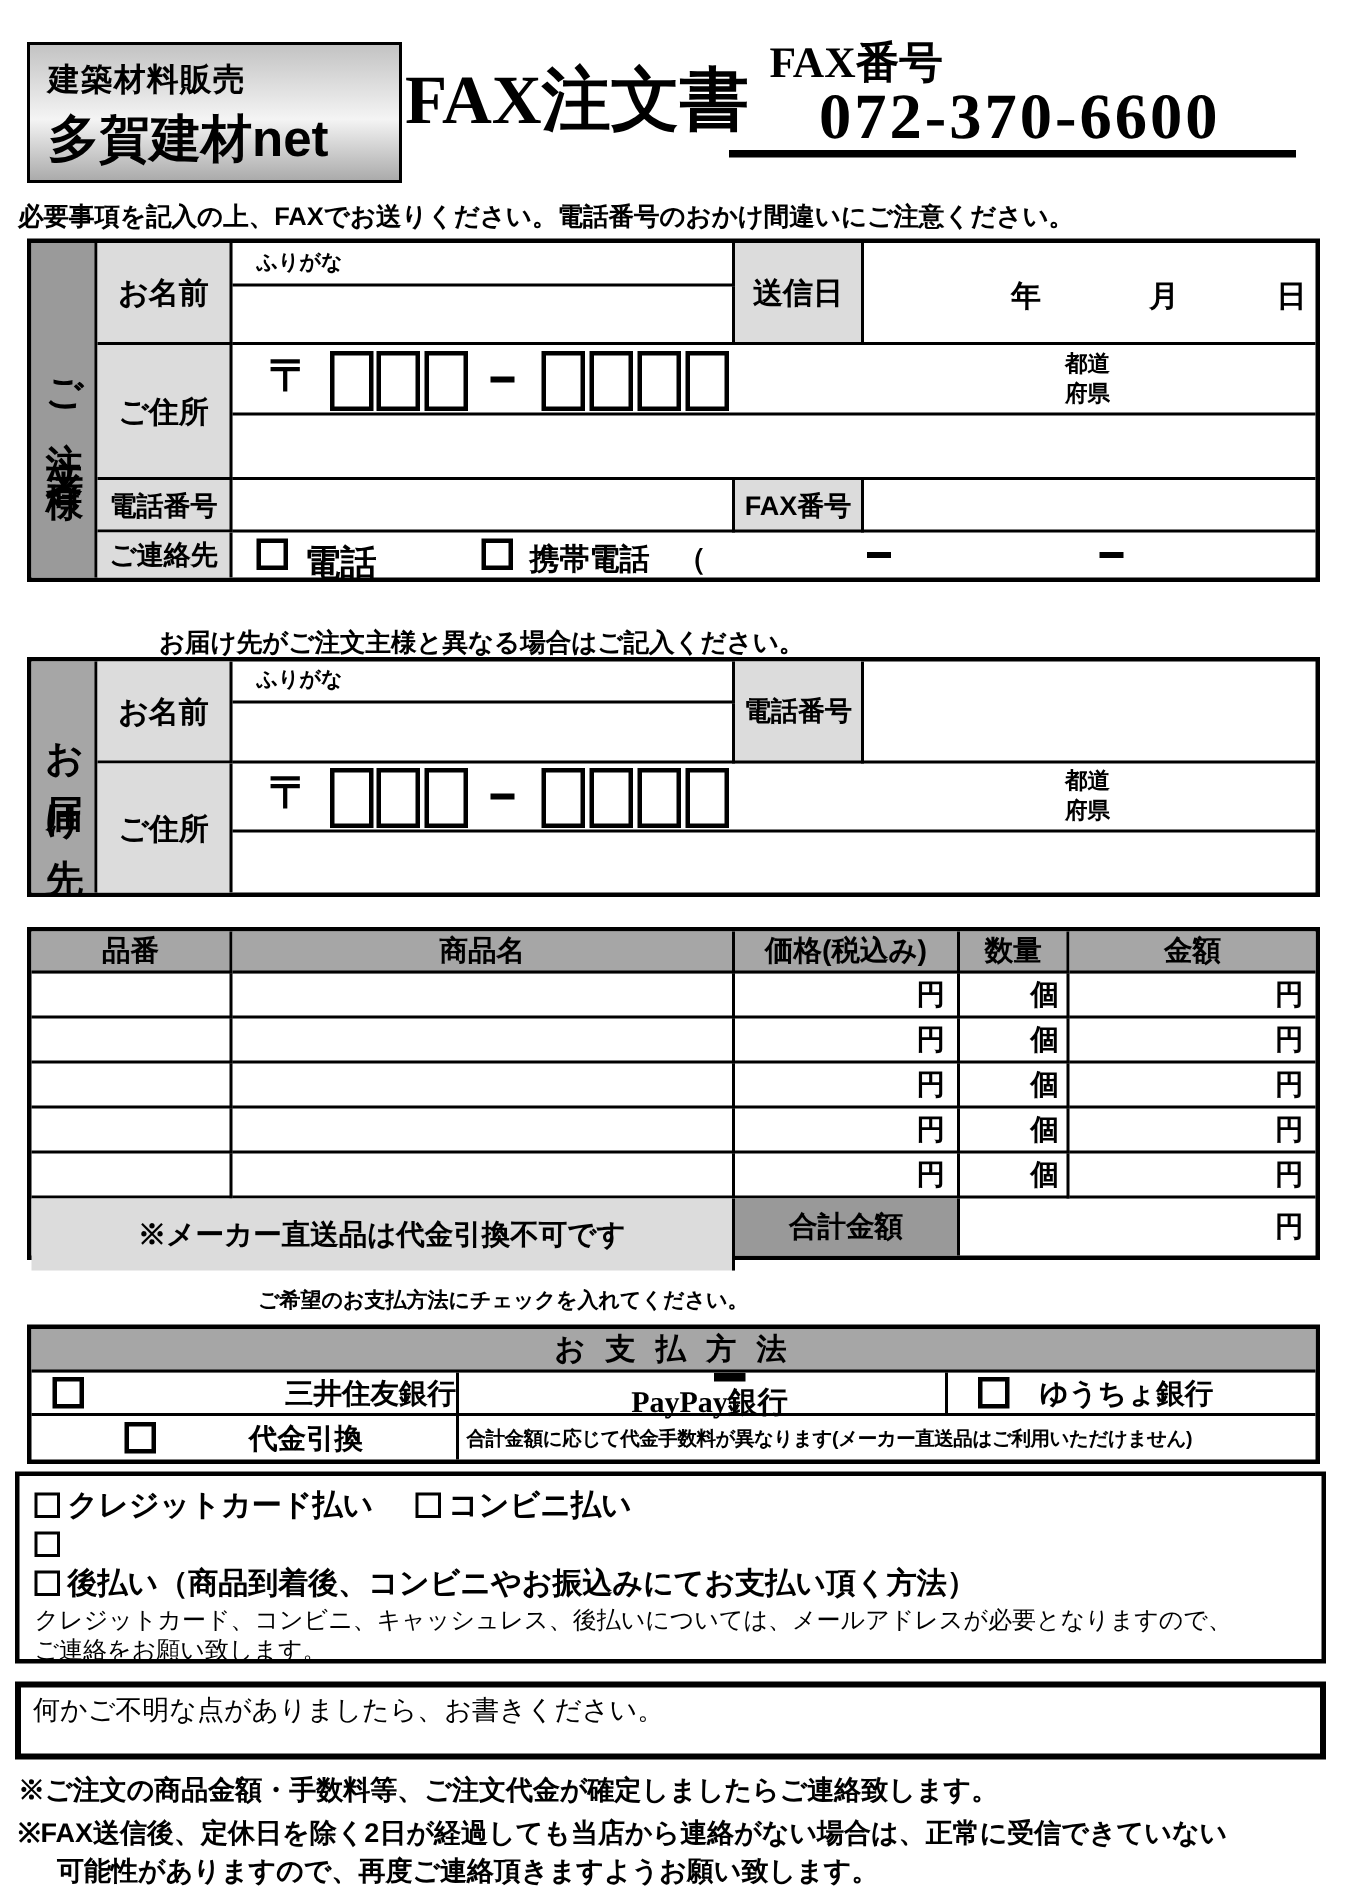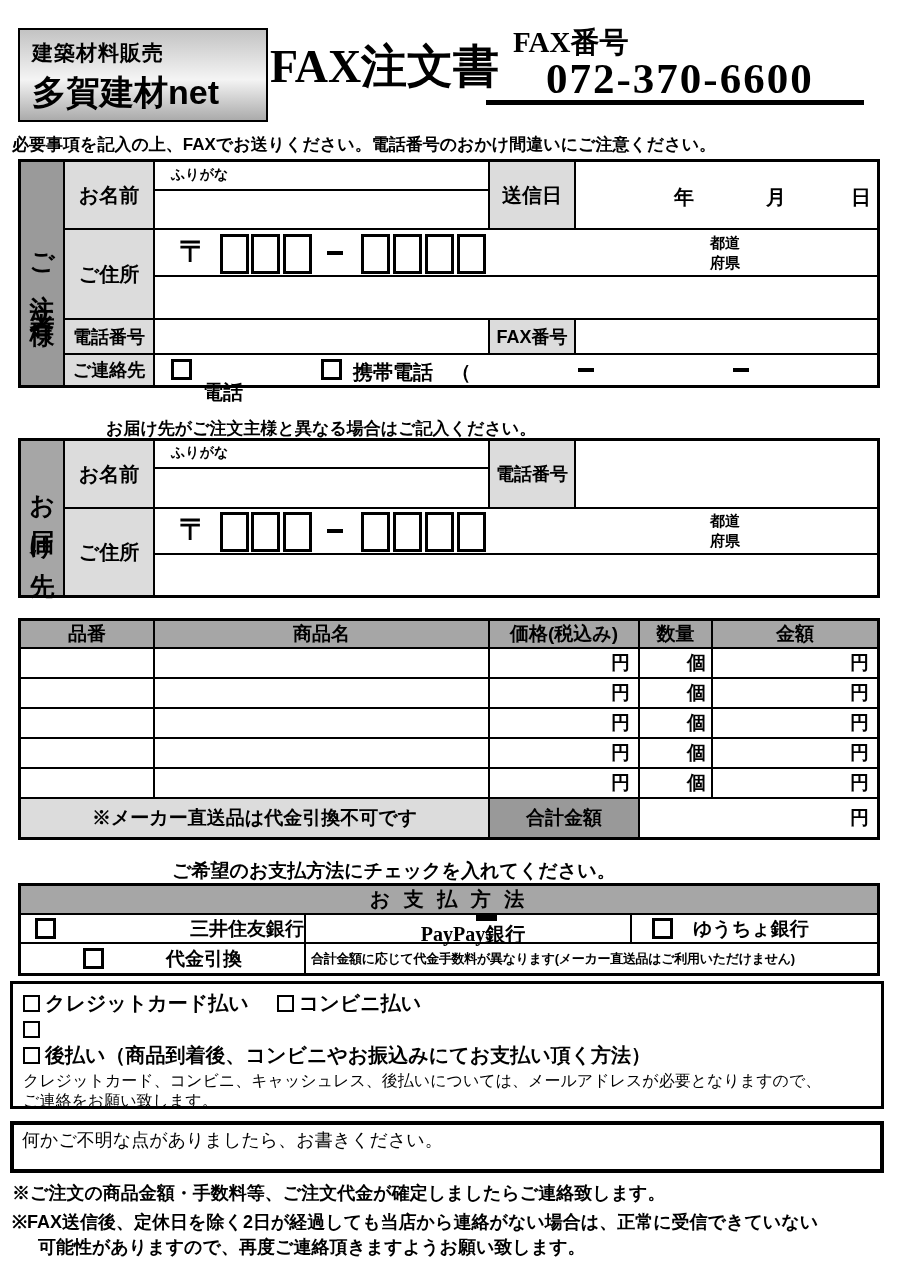--- a/index.html
+++ b/index.html
@@ -90,21 +90,21 @@
     <div class="cell bb" style="left:134px; top:115px; width:722px; height:43px;"></div>
 
     <div class="cell br bb gray-label lblc" style="left:44px; top:158px; width:90px; height:35px; font-size:18px;">電話番号</div>
     <div class="cell br bb" style="left:134px; top:158px; width:335px; height:35px;"></div>
     <div class="cell br bb gray-label lblc" style="left:469px; top:158px; width:86px; height:35px; font-size:18px;">FAX番号</div>
     <div class="cell bb" style="left:555px; top:158px; width:301px; height:35px;"></div>
 
     <div class="cell br gray-label lblc" style="left:44px; top:193px; width:90px; height:30px; font-size:18px;">ご連絡先</div>
     <div class="cell" style="left:134px; top:193px; width:722px; height:30px;">
       <span class="cb" style="left:16px; top:4px;"></span>
-      <span class="b" style="position:absolute; left:48px; top:4px; font-size:20px;margin-top:20px;">電話</span>
+      <span class="b" style="position:absolute; left:48px; top:4px; font-size:24px;">電話</span>
       <span class="cb" style="left:166px; top:4px;"></span>
       <span class="b" style="position:absolute; left:198px; top:4px; font-size:20px;">携帯電話</span>
       <span class="b" style="position:absolute; left:296px; top:4px; font-size:20px;">（</span>
       <div class="hdash" style="left:423px; top:13px;"></div>
       <div class="hdash" style="left:578px; top:13px;"></div>
     </div>
   </div>
 
   <div class="abs b" style="left:106px; top:417px; font-size:17px;">お届け先がご注文主様と異なる場合はご記入ください。</div>
 
@@ -175,26 +175,26 @@
       <div class="cell bb unit" style="left:692px; top:118px; width:164px; height:30px;">円</div>
     </div>
     <div>
       <div class="cell br bb" style="left:0; top:148px; width:134px; height:30px;"></div>
       <div class="cell br bb" style="left:134px; top:148px; width:335px; height:30px;"></div>
       <div class="cell br bb unit" style="left:469px; top:148px; width:150px; height:30px;">円</div>
       <div class="cell br bb unit" style="left:619px; top:148px; width:73px; height:30px; padding-right:5px;">個</div>
       <div class="cell bb unit" style="left:692px; top:148px; width:164px; height:30px;">円</div>
     </div>
 
-    <div class="cell br lblc" style="left:0; top:178px; width:469px; height:38px; background:#dcdcdc; font-size:19px;">※メーカー直送品は代金引換不可です</div>
+    <div class="cell br lblc" style="left:0; top:178px; width:469px; height:48px; background:#dcdcdc; font-size:19px;">※メーカー直送品は代金引換不可です</div>
     <div class="cell br lblc" style="left:469px; top:178px; width:150px; height:38px; background:#999999; font-size:19px;">合計金額</div>
     <div class="cell unit" style="left:619px; top:178px; width:237px; height:38px;">円</div>
   </div>
 
-  <div class="abs b" style="left:172px; top:858px; font-size:19px;">ご希望のお支払方法にチェックを入れてください。</div>
+  <div class="abs b" style="left:172px; top:858px; font-size:14px;">ご希望のお支払方法にチェックを入れてください。</div>
 
   <div class="tbl" style="left:18px; top:883px; width:862px; height:93px;">
     <div class="cell bb lblc" style="left:0; top:0; width:856px; height:29px; background:#a6a6a6; letter-spacing:4px;">お 支 払 方 法</div>
 
     <div class="cell br bb payflex" style="left:0; top:29px; width:285px; height:29px;">
       <span class="cb" style="position:relative; left:0; margin-left:14px;"></span>
       <span class="paylbl" style="flex:1; text-align:right;">三井住友銀行</span>
     </div>
     <div class="cell br bb payflex" style="left:285px; top:29px; width:326px; height:29px;flex-direction:column;">
       <span class="cb" style="position:relative; left:0; margin-left:36px;"></span>

